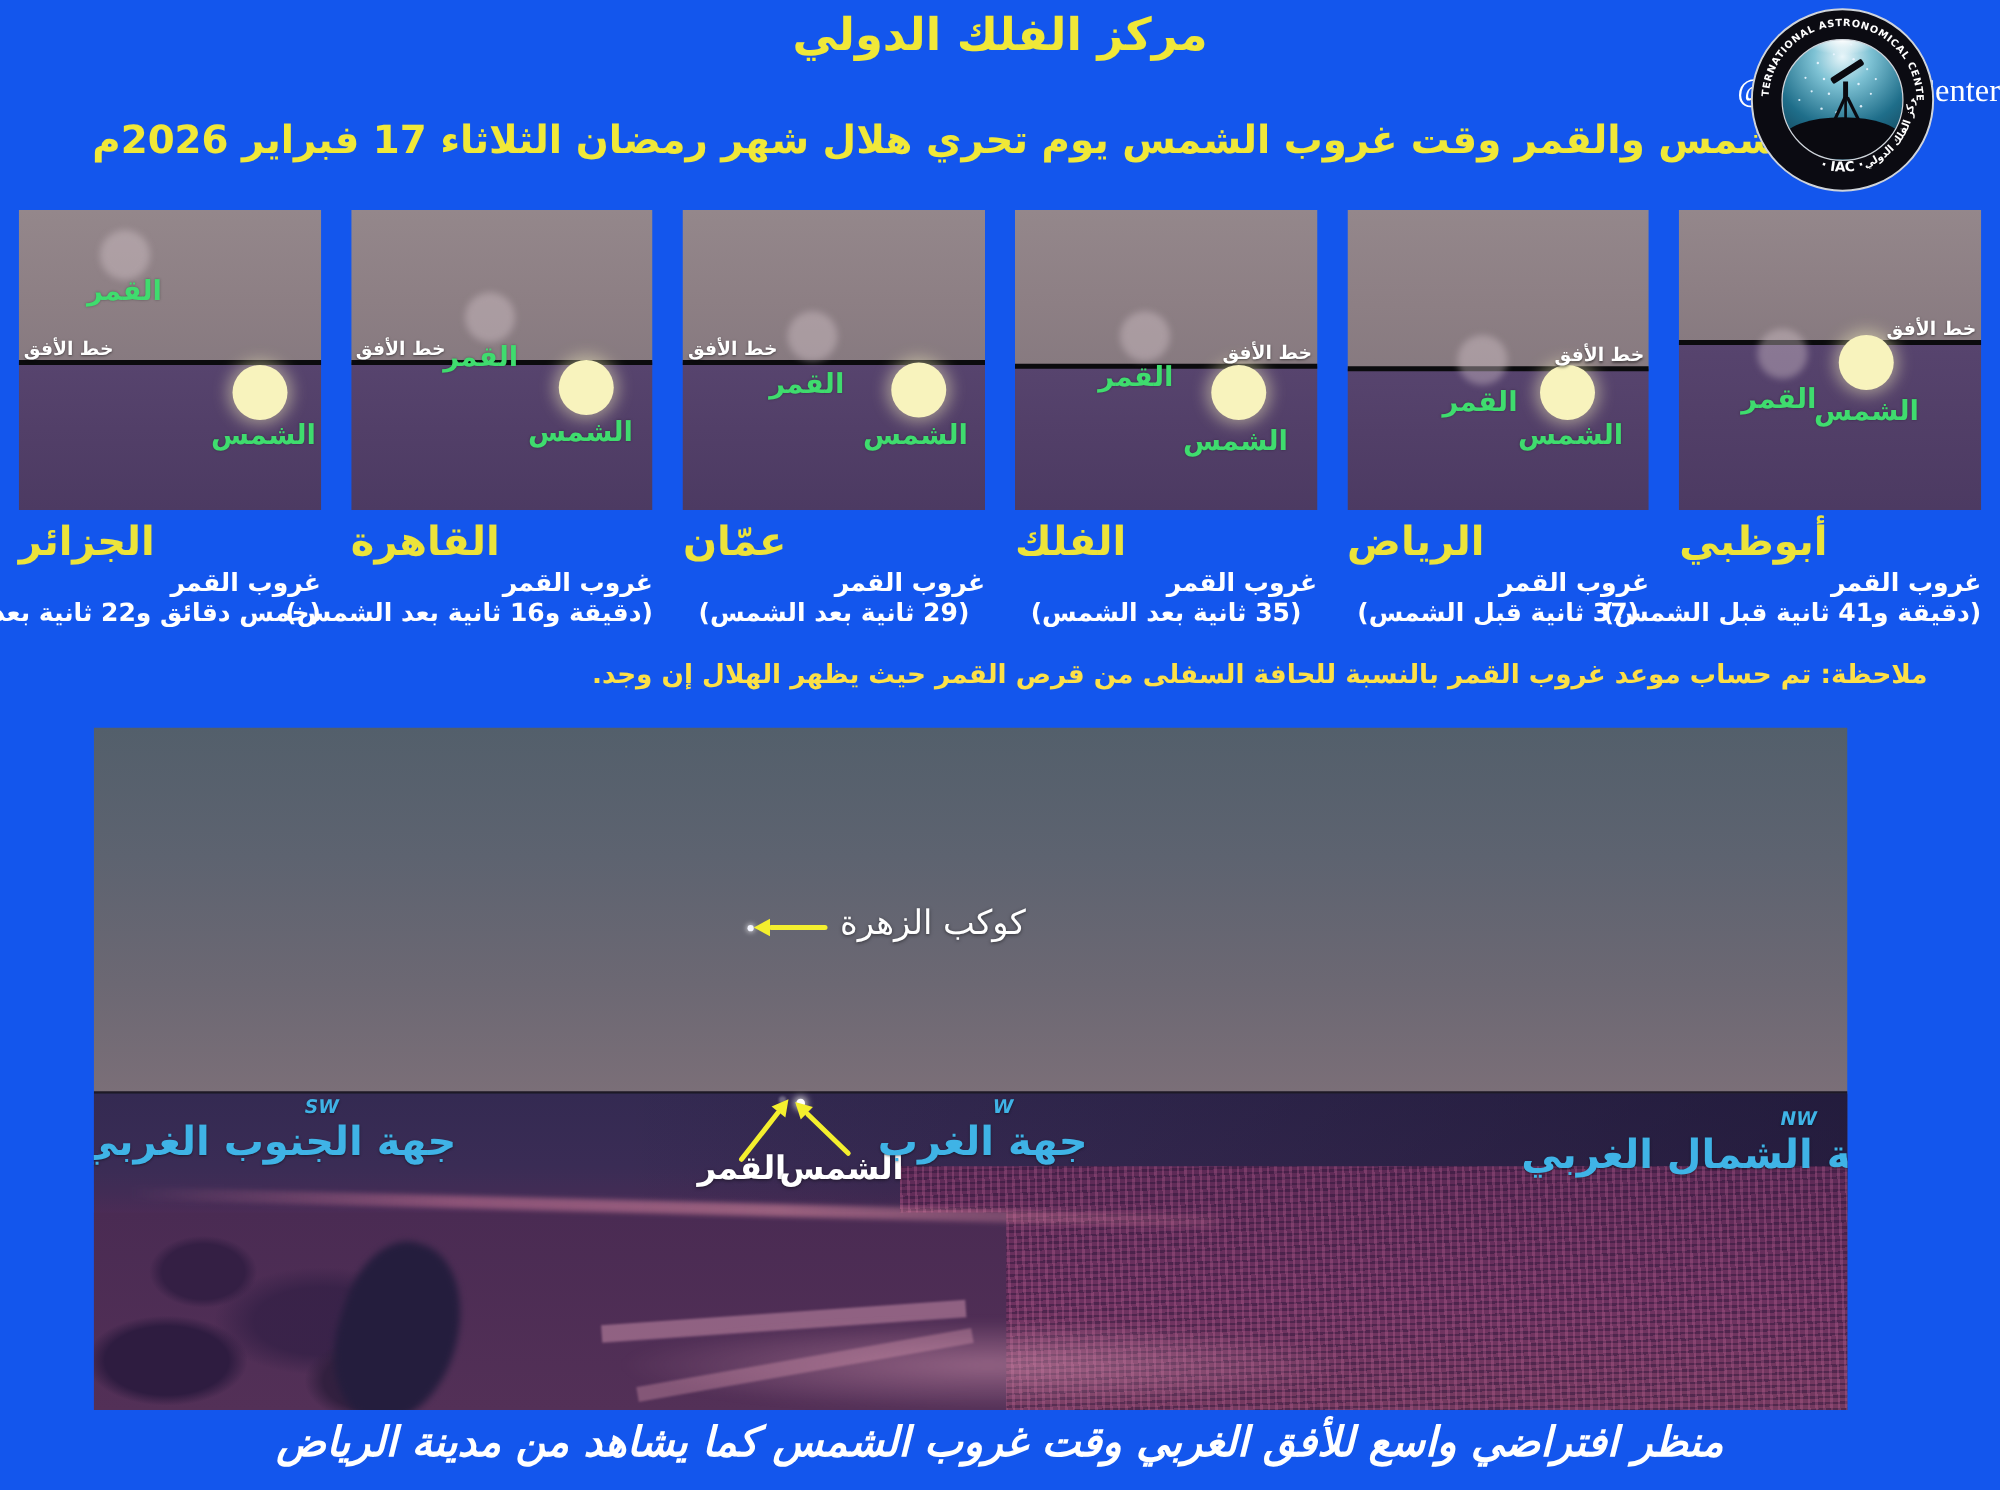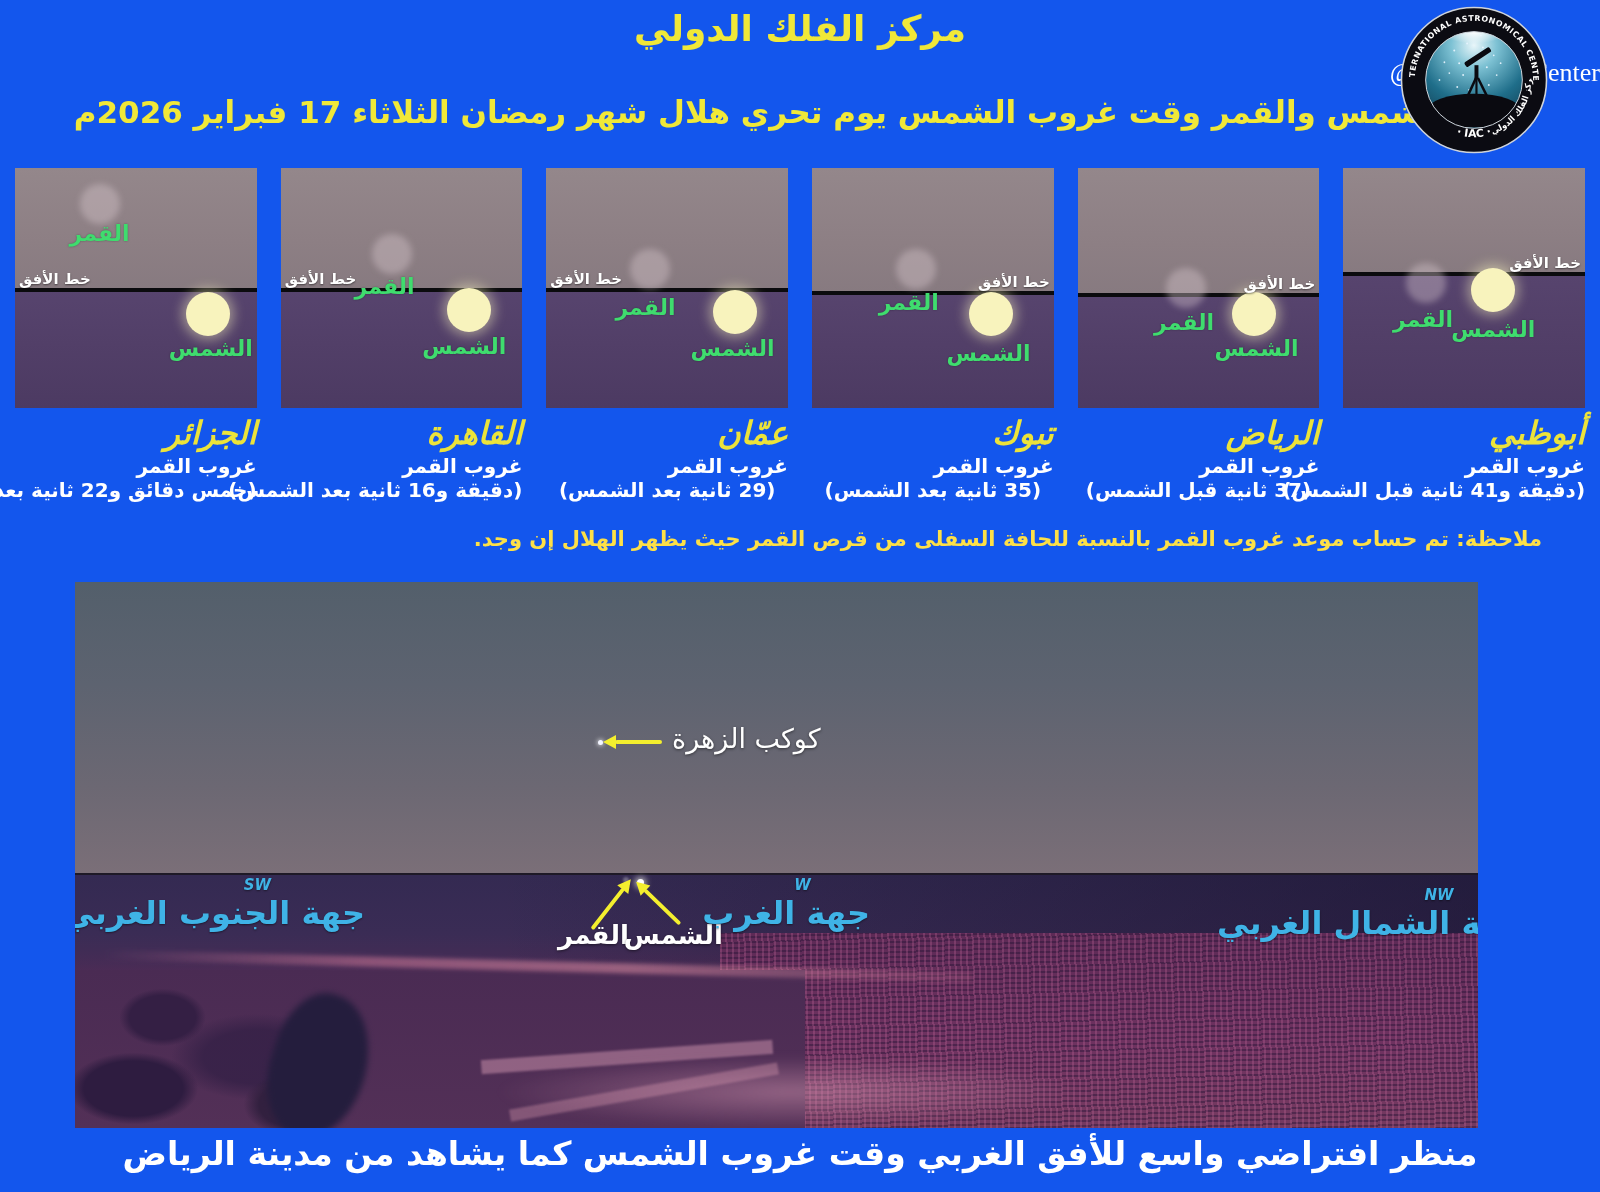--- a/index.html
+++ b/index.html
@@ -40,21 +40,21 @@
     font-size:15px; font-weight:bold; white-space:nowrap; text-shadow:0 1px 2px rgba(0,0,0,.5); }
   .hz-left .hz-lbl { left:4px; } .hz-right .hz-lbl { right:4px; }
 
   .p1 { --hz:51%; --mx:35%; --my:15%; --mlx:35%; --mly:22%; --sx:80%; --sy:61%; --slx:81%; --sly:70%; }
   .p2 { --hz:51%; --mx:46%; --my:36%; --mlx:43%; --mly:44%; --sx:78%; --sy:59%; --slx:76%; --sly:69%; }
   .p3 { --hz:51%; --mx:43%; --my:42%; --mlx:41%; --mly:53%; --sx:78%; --sy:60%; --slx:77%; --sly:70%; }
   .p4 { --hz:52%; --mx:43%; --my:42%; --mlx:40%; --mly:51%; --sx:74%; --sy:61%; --slx:73%; --sly:72%; }
   .p5 { --hz:53%; --mx:45%; --my:50%; --mlx:44%; --mly:59%; --sx:73%; --sy:61%; --slx:74%; --sly:70%; }
   .p6 { --hz:44%; --mx:34%; --my:48%; --mlx:33%; --mly:58%; --sx:62%; --sy:51%; --slx:62%; --sly:62%; }
 
-  .city { margin-top:6px; text-align:right; color:#ece33a; font-size:32px; font-weight:bold;font-style:italic; }
+  .city { margin-top:6px; text-align:left; color:#ece33a; font-size:32px; font-weight:bold; }
   .moonset { text-align:right; color:#ffffff; font-size:20px; font-weight:bold; margin-top:2px; }
   .offset { text-align:center; color:#ffffff; font-size:20px; font-weight:bold; white-space:nowrap; }
 
   
   .note { position:absolute; top:527px; right:58px; color:#fde047; font-size:21px; font-weight:bold; }
 
   
   .pano { position:absolute; left:75px; top:582px; width:1403px; height:546px; overflow:hidden; }
   .pano-sky { position:absolute; left:0; right:0; top:0; height:293px;
     background:linear-gradient(180deg,#535f6b 0%,#5d6370 35%,#6c6873 70%,#7b6f78 100%); }
@@ -111,21 +111,21 @@
   .psun-txt  { left:572px; top:338px; width:76px; text-align:center; font-weight:bold; font-size:26px; }
 
   .dir { position:absolute; text-align:center; color:#3fb3e6; text-shadow:0 1px 2px rgba(0,0,0,.45); }
   .dir .abbr { font-size:15px; font-style:italic; font-weight:bold; }
   .dir .dlbl { font-size:32px; font-weight:bold; white-space:nowrap; }
   .dir-sw { left:75px;  top:294px; width:215px; }
   .dir-w  { left:660px; top:294px; width:135px; }
   .dir-nw { left:1278px; top:304px; width:172px; }
 
   .caption { position:absolute; top:1134px; left:0; width:100%; text-align:center;
-    color:#ffffff; font-size:33px; font-weight:bold; }
+    color:#ffffff; font-size:33px; font-weight:bold;font-style:italic; }
 </style>
 </head>
 <body>
 
 <div id="root">
 
   <div class="hdr-title" dir="rtl">مركز الفلك الدولي</div>
   <div class="hdr-handle" dir="ltr">@AstronomyCenter</div>
   <div class="hdr-sub" dir="rtl">وضع الشمس والقمر وقت غروب الشمس يوم تحري هلال شهر رمضان الثلاثاء 17 فبراير 2026م</div>
 
@@ -245,21 +245,21 @@
       <div class="scene p4 hz-right">
         <div class="sky"></div>
         <div class="ground"></div>
         <div class="hline"></div>
         <div class="moon"></div>
         <div class="sun"></div>
         <div class="sc-lbl moon-lbl" dir="rtl">القمر</div>
         <div class="sc-lbl sun-lbl" dir="rtl">الشمس</div>
         <div class="hz-lbl" dir="rtl">خط الأفق</div>
       </div>
-      <div class="city" dir="rtl">تبوك</div>
+      <div class="city" dir="rtl">الفلك</div>
       <div class="moonset" dir="rtl">غروب القمر</div>
       <div class="offset" dir="rtl">(35 ثانية بعد الشمس)</div>
     </div>
 
     <div class="panel">
       <div class="scene p5 hz-right">
         <div class="sky"></div>
         <div class="ground"></div>
         <div class="hline"></div>
         <div class="moon"></div>

